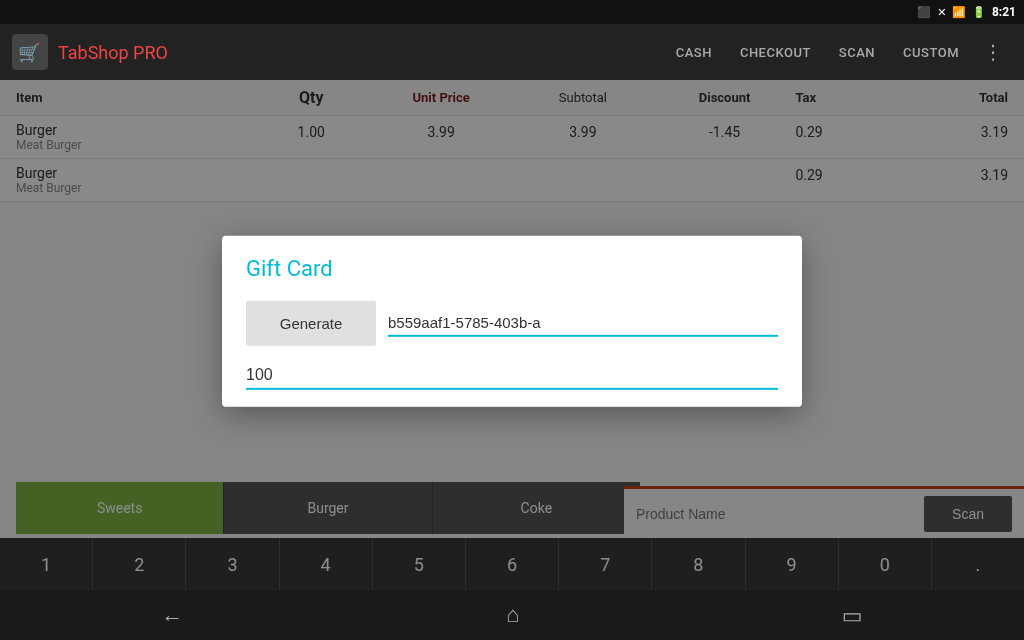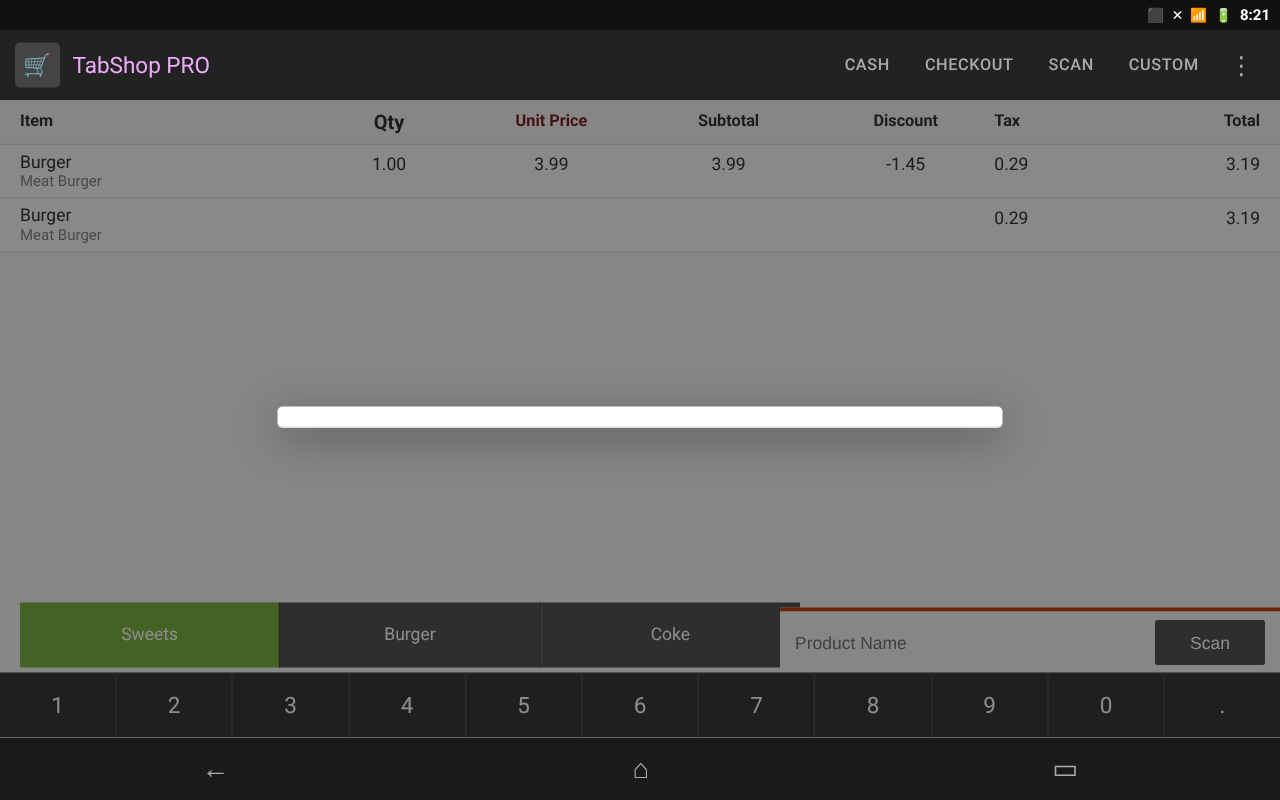--- a/index.html
+++ b/index.html
@@ -51,21 +51,21 @@
       height: 36px;
       background: #444;
       border-radius: 4px;
       display: flex;
       align-items: center;
       justify-content: center;
       color: #aaa;
       font-size: 18px;
     }
     .app-title {
-      color: #f0abfc;
+      color: #ef4444;
       font-size: 18px;
       font-weight: 400;
     }
     .nav-actions {
       display: flex;
       align-items: center;
       gap: 4px;
     }
     .nav-btn {
       color: #aaa;
@@ -96,21 +96,21 @@
     .table-header {
       display: flex;
       align-items: center;
       padding: 8px 16px;
       background: #f5f5f5;
       border-bottom: 1px solid #ddd;
     }
     .col-item { flex: 2; font-size: 13px; font-weight: bold; color: #333; }
     .col-qty { flex: 1; text-align: center; font-size: 16px; font-weight: bold; color: #333; }
     .col-price { flex: 1.2; text-align: center; font-size: 13px; font-weight: bold; color: #7f1d1d; }
-    .col-subtotal { flex: 1.2; text-align: center; font-size: 13px; font-weight: bold; color: #333; }
+    .col-subtotal { flex: 1.2; text-align: center; font-size: 13px; font-weight: normal; color: #333; }
     .col-discount { flex: 1.2; text-align: center; font-size: 13px; font-weight: bold; color: #333; }
     .col-tax { flex: 0.8; text-align: left; font-size: 13px; font-weight: bold; color: #333; }
     .col-total { flex: 1; text-align: right; font-size: 13px; font-weight: bold; color: #333; }
 
     
     .table-row {
       display: flex;
       align-items: flex-start;
       padding: 6px 16px;
       border-bottom: 1px solid #e0e0e0;
@@ -406,20 +406,32 @@
     <div class="key-btn">7</div>
     <div class="key-btn">8</div>
     <div class="key-btn">9</div>
     <div class="key-btn">0</div>
     <div class="key-btn">.</div>
   </div>
 
   <div class="overlay"></div>
 
   <div class="dialog">
+    <div class="dialog-body">
+      <div class="dialog-title">Gift Card</div>
+
+      <div class="dialog-row">
+        <button class="generate-btn">Generate</button>
+        <input class="card-input" type="text" value="b559aaf1-5785-403b-a" style="">
+      </div>
+
+      <div class="amount-row">
+        <input class="amount-input" type="text" value="100" style="">
+      </div>
+    </div>
 
     <div class="divider"></div>
 
   </div>
 
 </div>
 
 <div class="bottom-nav">
   <div class="bottom-nav-btn">←</div>
   <div class="bottom-nav-btn">⌂</div>

